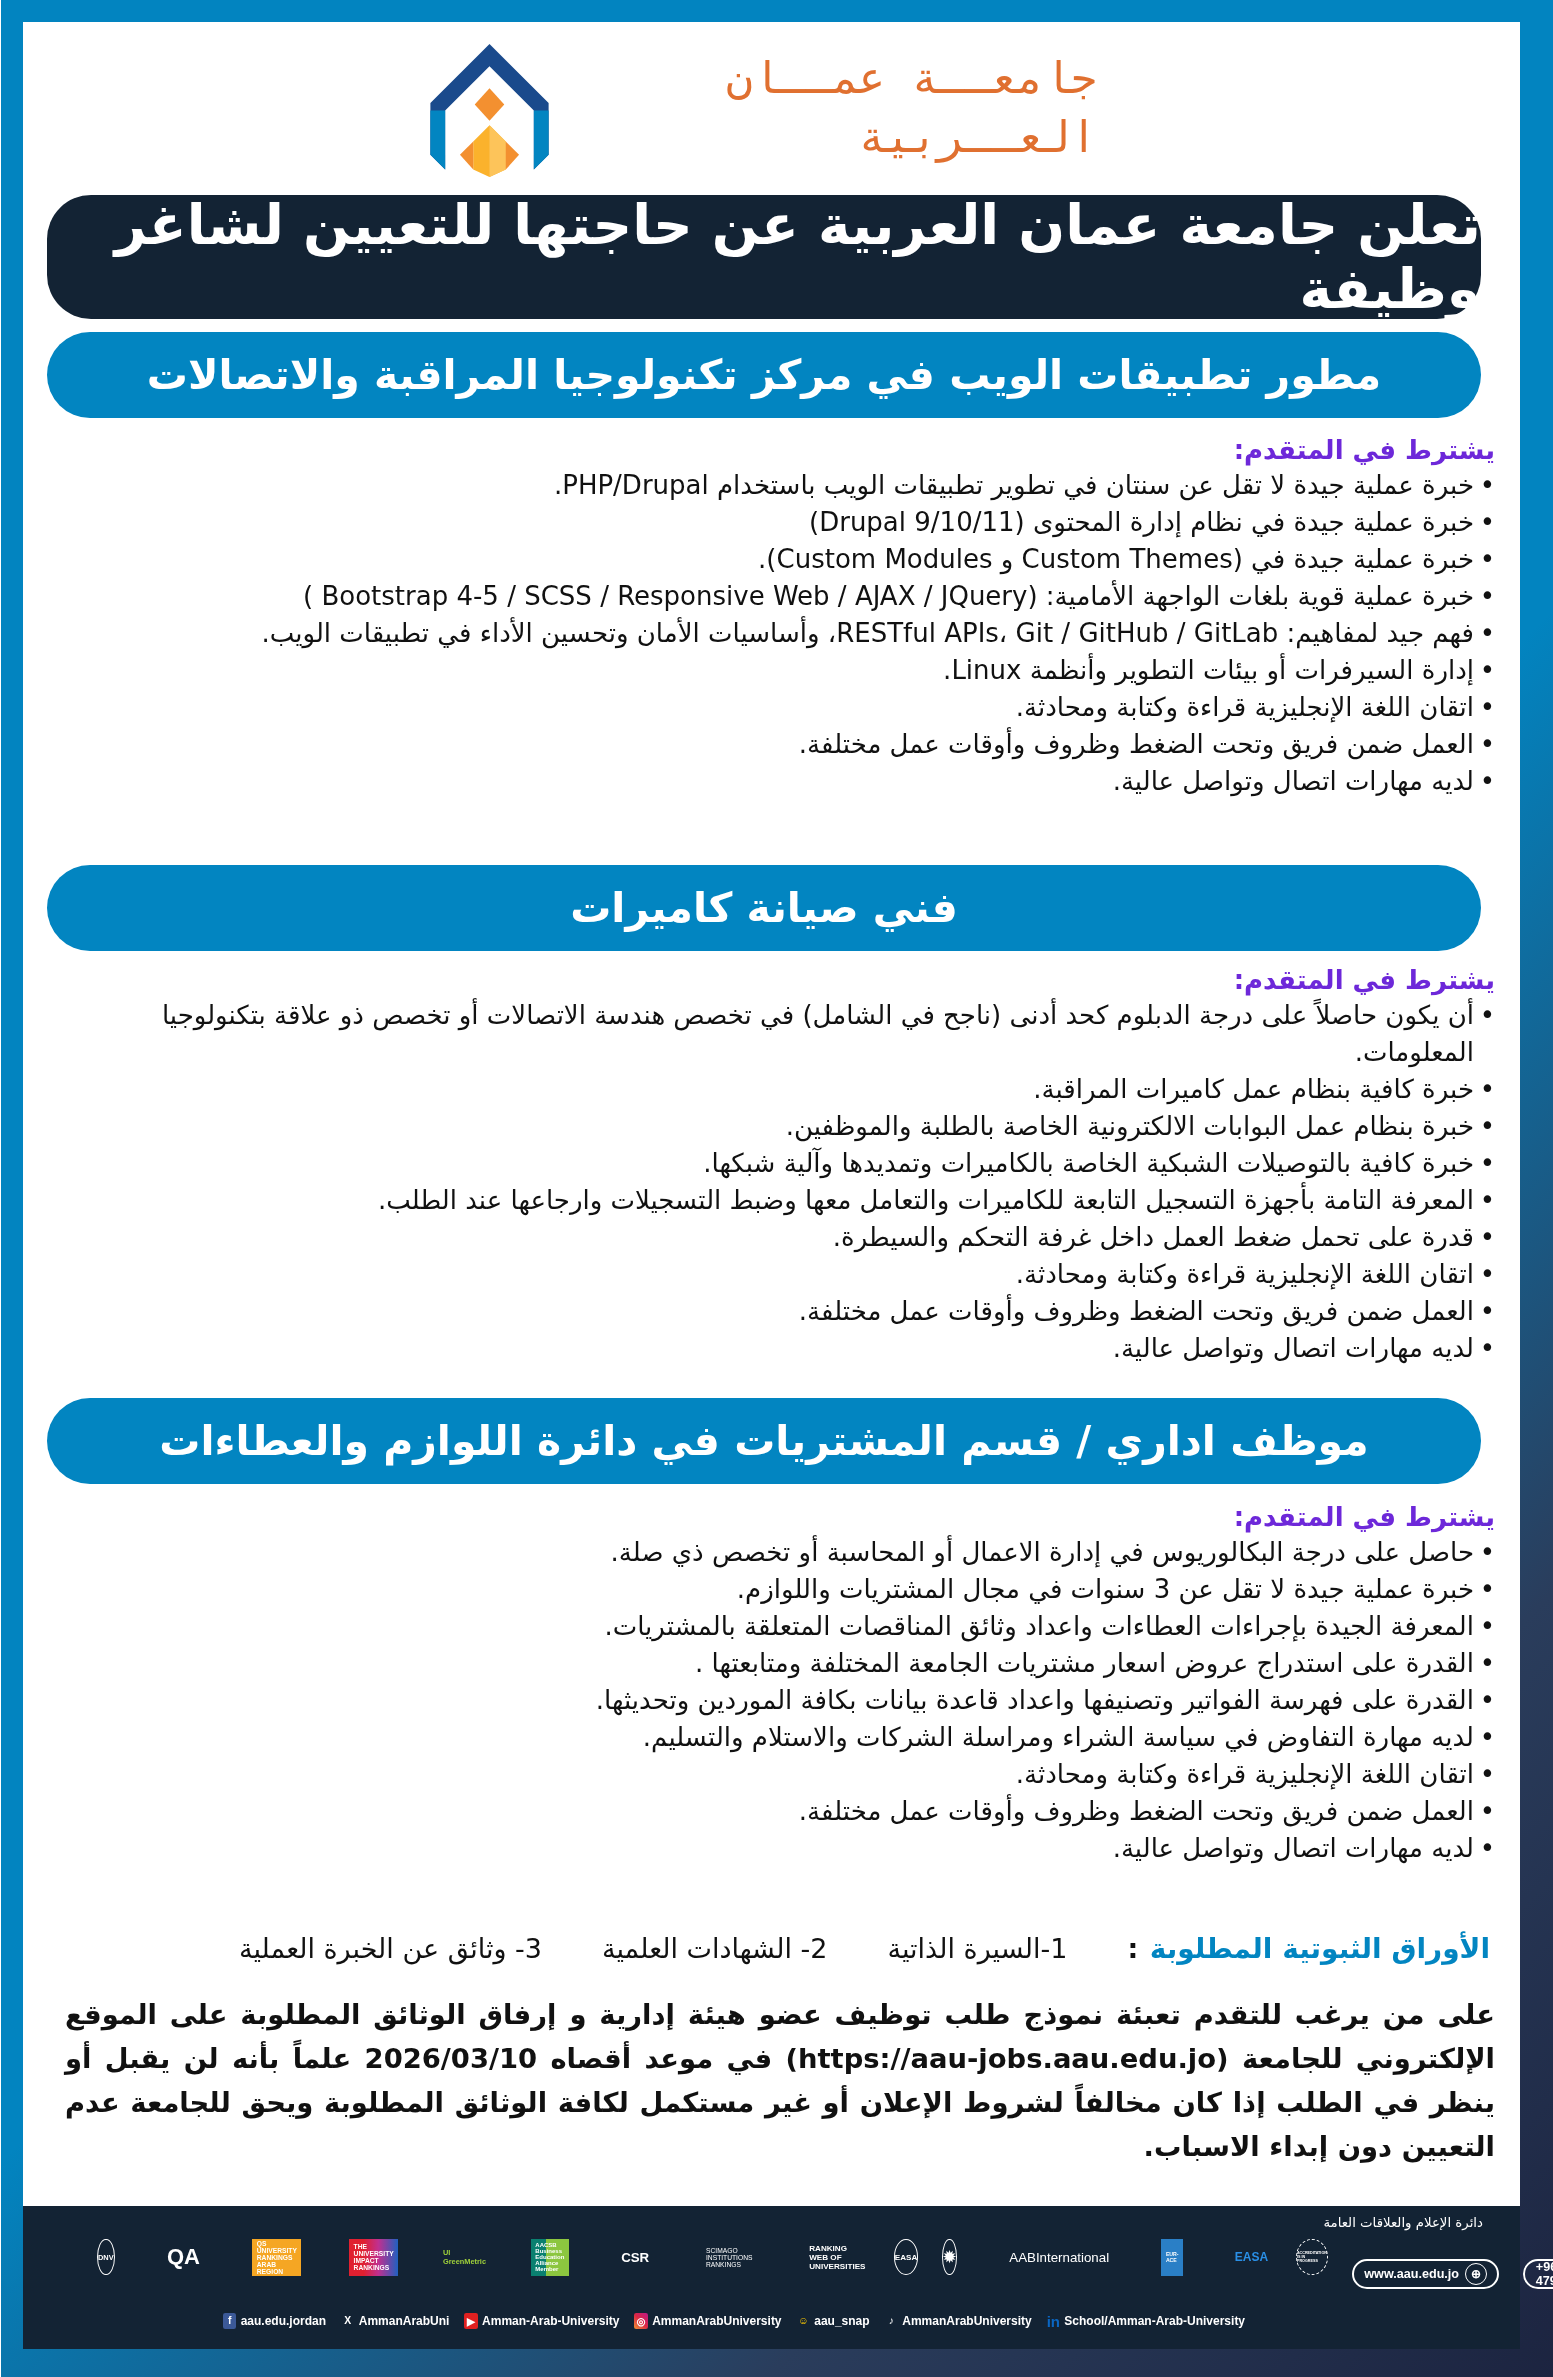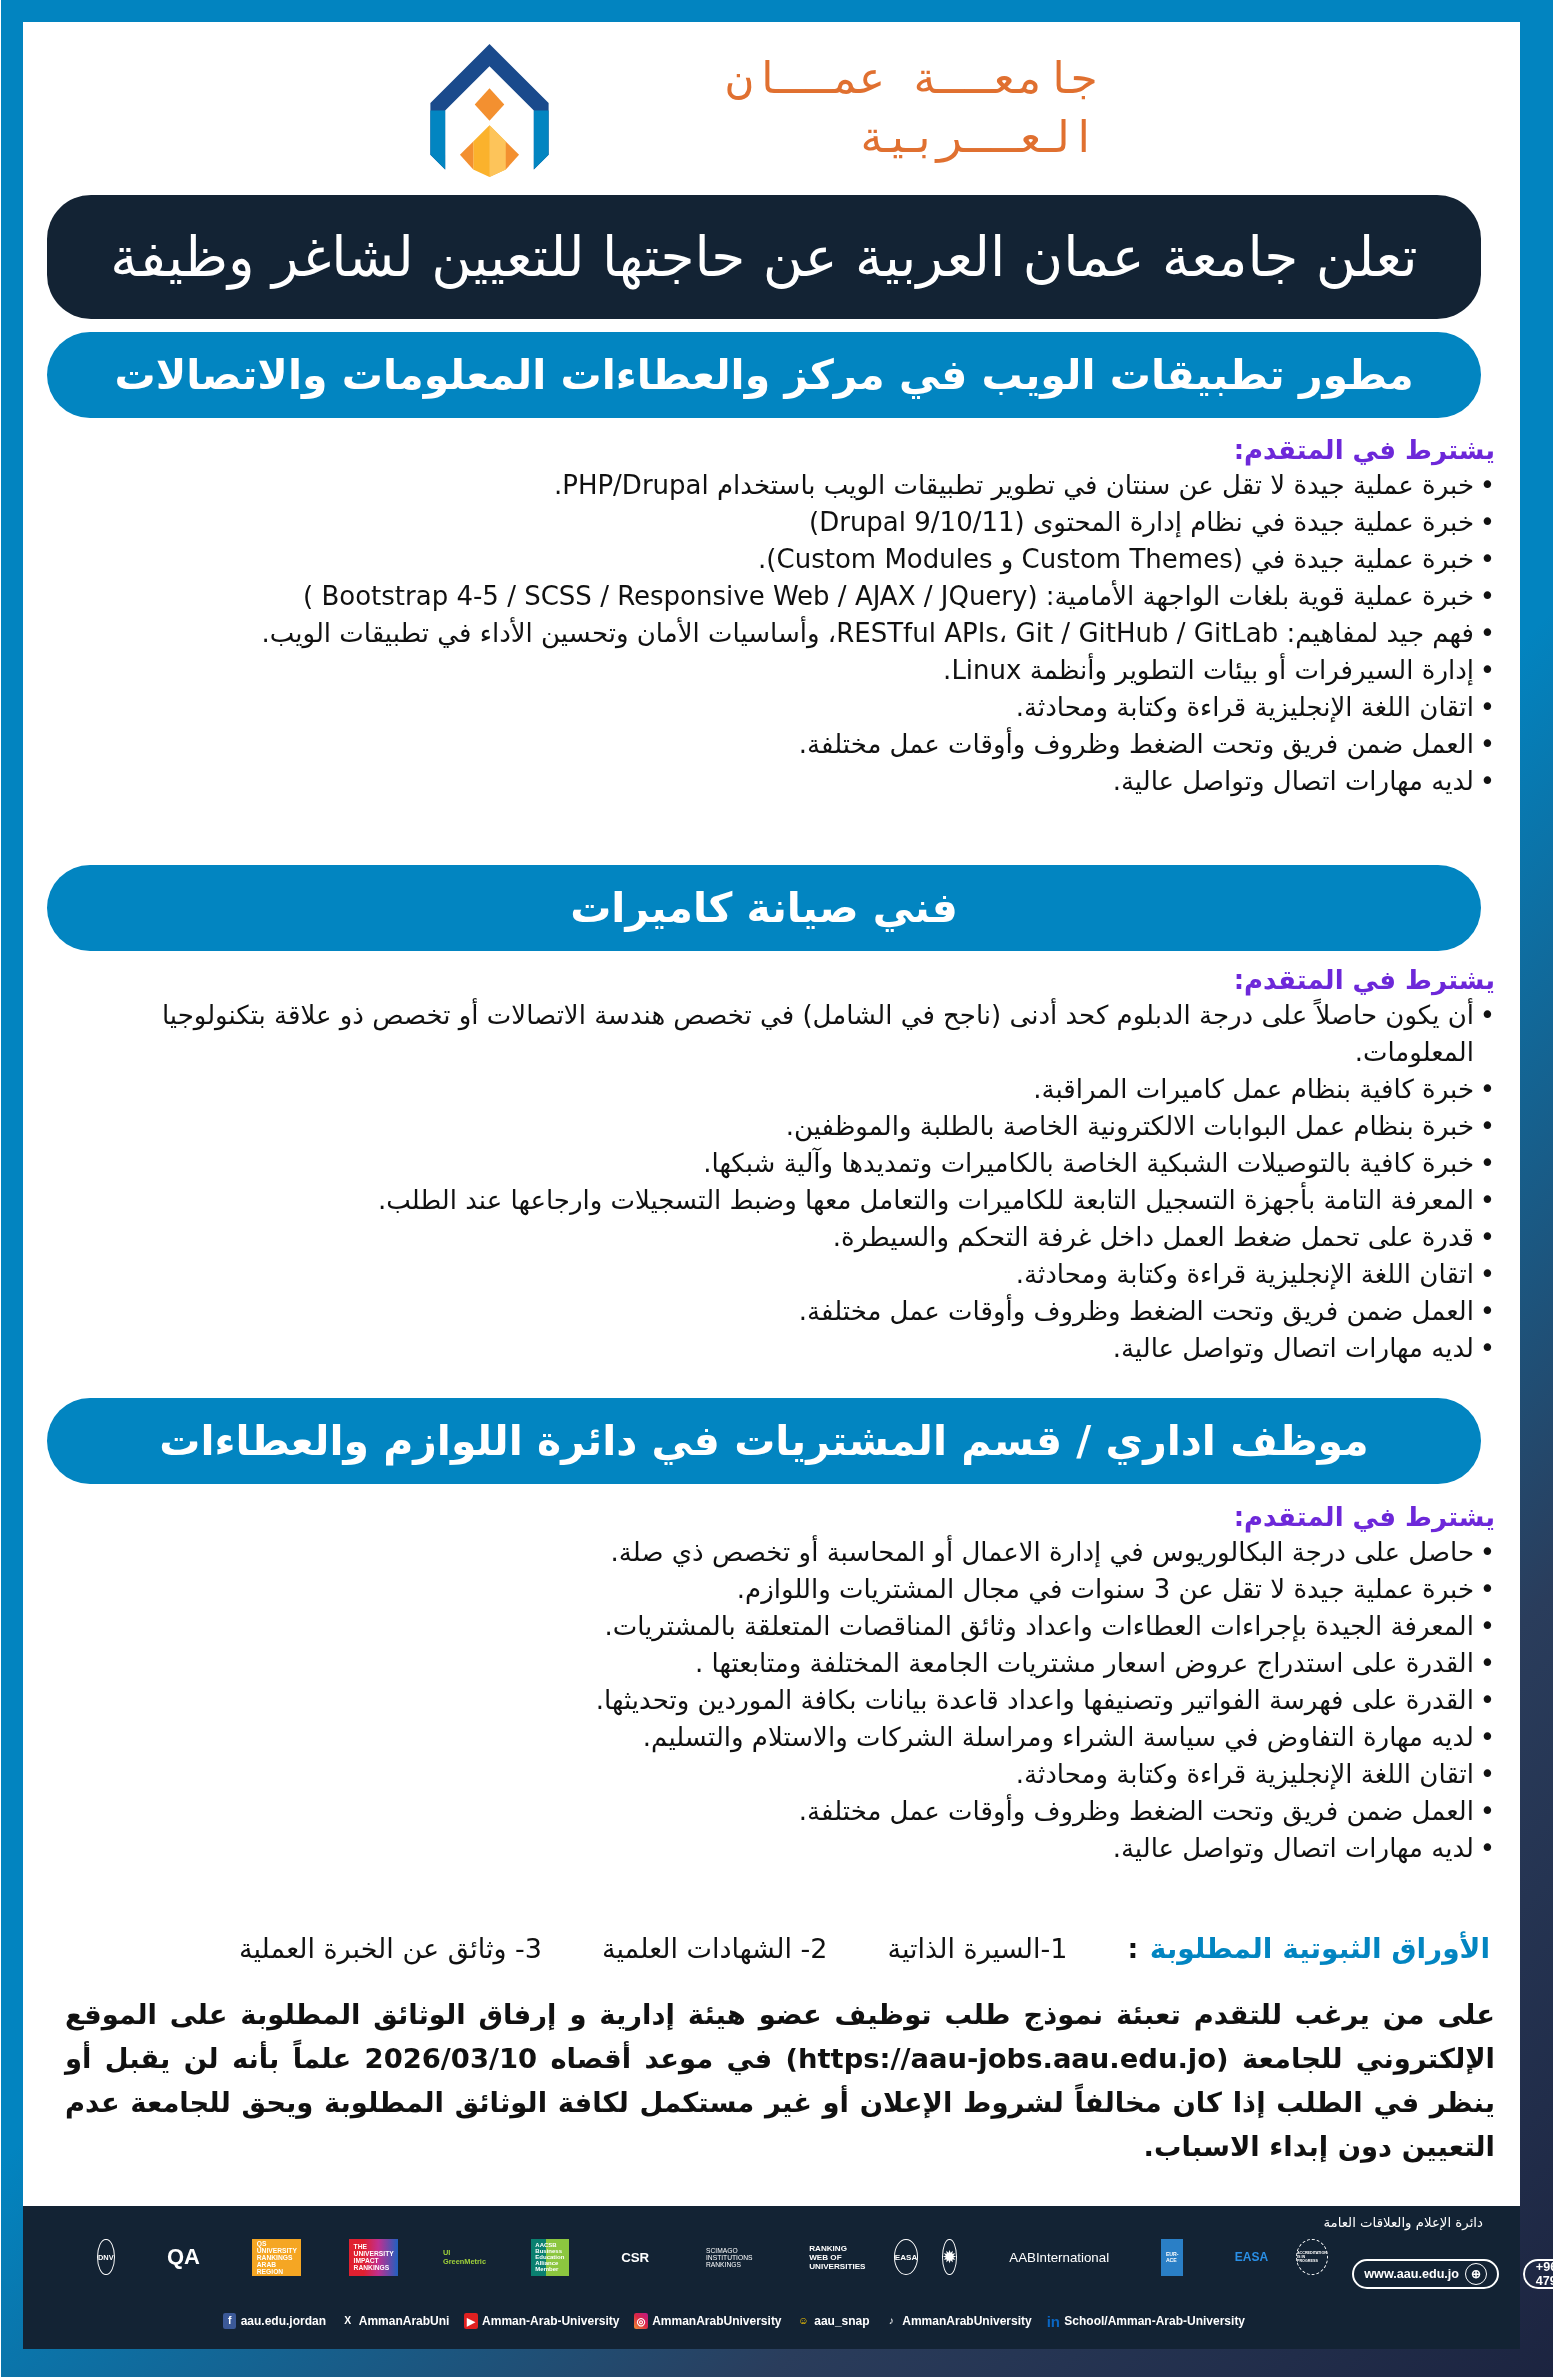--- a/index.html
+++ b/index.html
@@ -20,21 +20,21 @@
   }
   .logo-mark { width: 119px; height: 133px; flex: none; }
   .logo-text { display: flex; flex-direction: column; align-items: center; direction: ltr; }
   .logo-ar { color: #e07030; font-size: 44px; line-height: 59px; font-family: Liberation Mono, monospace; direction: rtl; }
   .logo-en { color: #1a4a8c; font-size: 37px; line-height: 44px; font-weight: bold; letter-spacing: 0.7px; font-family: "Liberation Sans", sans-serif; }
 
   .main-banner {
     position: absolute; left: 47px; top: 195px; width: 1434px; height: 124px;
     background: #132334; border-radius: 44px;
     display: flex; align-items: center; justify-content: center;
-    color: #fff; font-size: 55px; font-weight: normal;
+    color: #fff; font-size: 55px; font-weight: bold;
   }
   .job-banner {
     position: absolute; left: 47px; width: 1434px; height: 86px;
     background: #0285c1; border-radius: 43px;
     display: flex; align-items: center; justify-content: center;
     color: #fff; font-size: 41px; font-weight: bold;
   }
   .req-block { position: absolute; right: 59px; width: 1408px; }
   .req-heading { color: #6d28d9; font-size: 26px; font-weight: bold; line-height: 34px; }
   .req-list { list-style: none; }
@@ -100,21 +100,21 @@
     <polygon points="40,150 58,132 58,170" fill="#f39030"></polygon>
     <polygon points="120,150 102,132 102,170" fill="#f39030"></polygon>
   </svg>
   <div class="logo-text">
     <div class="logo-ar">جامعــة عمــان العــربية</div>
   </div>
 </div>
 
 <div class="main-banner">تعلن جامعة عمان العربية عن حاجتها للتعيين لشاغر وظيفة</div>
 
-<div class="job-banner" style="top:332px;">مطور تطبيقات الويب في مركز والعطاءات المعلومات والاتصالات</div>
+<div class="job-banner" style="top:332px;">مطور تطبيقات الويب في مركز تكنولوجيا المراقبة والاتصالات</div>
 <div class="req-block" style="top:433px;">
   <div class="req-heading">يشترط في المتقدم:</div>
   <ul class="req-list">
     <li>خبرة عملية جيدة لا تقل عن سنتان في تطوير تطبيقات الويب باستخدام PHP/Drupal.</li>
     <li>خبرة عملية جيدة في نظام إدارة المحتوى (Drupal 9/10/11)</li>
     <li>خبرة عملية جيدة في (Custom Themes و Custom Modules).</li>
     <li>خبرة عملية قوية بلغات الواجهة الأمامية: (Bootstrap 4-5 / SCSS /  Responsive Web / AJAX  / JQuery )</li>
     <li>فهم جيد لمفاهيم: RESTful APIs، Git / GitHub / GitLab، وأساسيات الأمان وتحسين الأداء في تطبيقات الويب.</li>
     <li>إدارة السيرفرات أو بيئات التطوير وأنظمة Linux.</li>
     <li>اتقان اللغة الإنجليزية قراءة وكتابة ومحادثة.</li>

